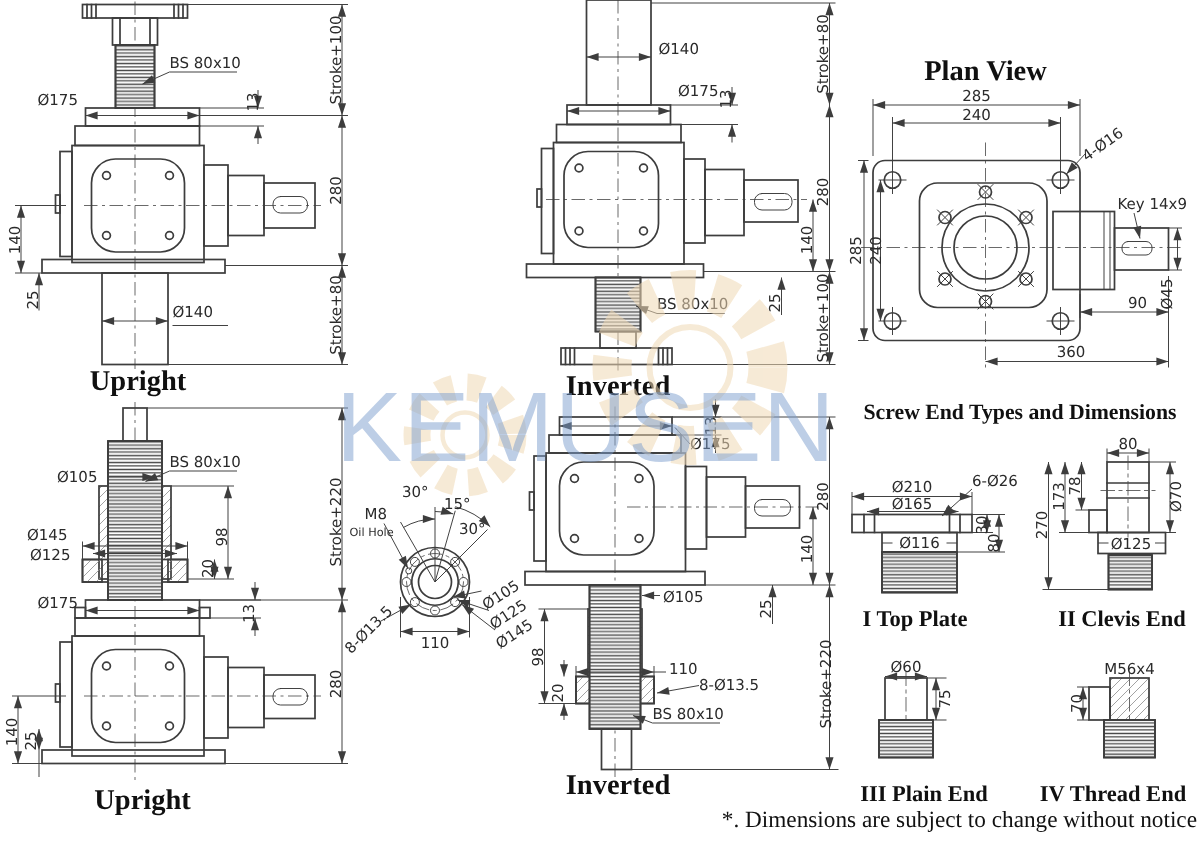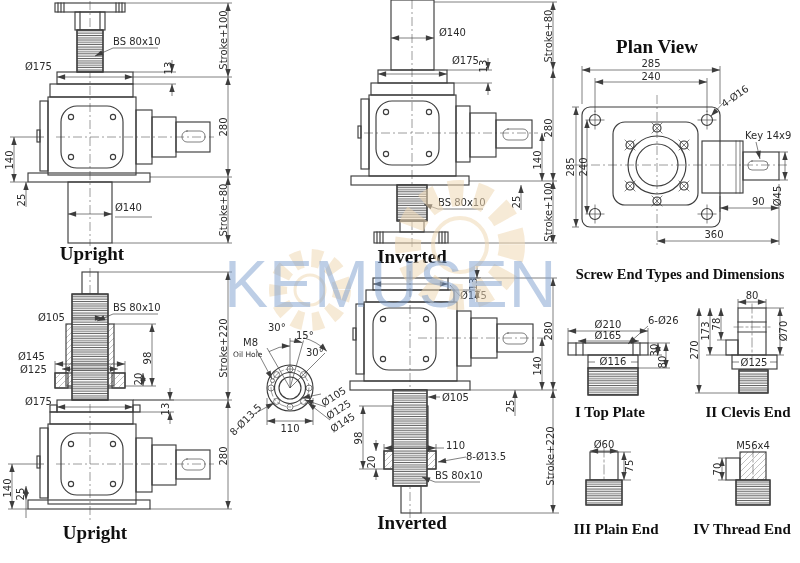--- a/index.html
+++ b/index.html
@@ -482,14 +482,15 @@
 <svg id="wm-gears" width="440" height="260" viewBox="0 0 440 260">
   <g stroke="#f0d9b5" fill="none" opacity=".55">
     <circle cx="280" cy="95" r="52" stroke-width="26" stroke-dasharray="14 12"></circle>
     <circle cx="280" cy="95" r="27" stroke-width="4"></circle>
     <circle cx="130" cy="140" r="32" stroke-width="18" stroke-dasharray="10 9"></circle>
     <circle cx="130" cy="140" r="15" stroke-width="3"></circle>
   </g>
 </svg>
 <div id="wm-text">KEMUSEN</div>
 
+<div id="footnote">*. Dimensions are subject to change without notice</div>
 
 </div>
 
 </body></html>

